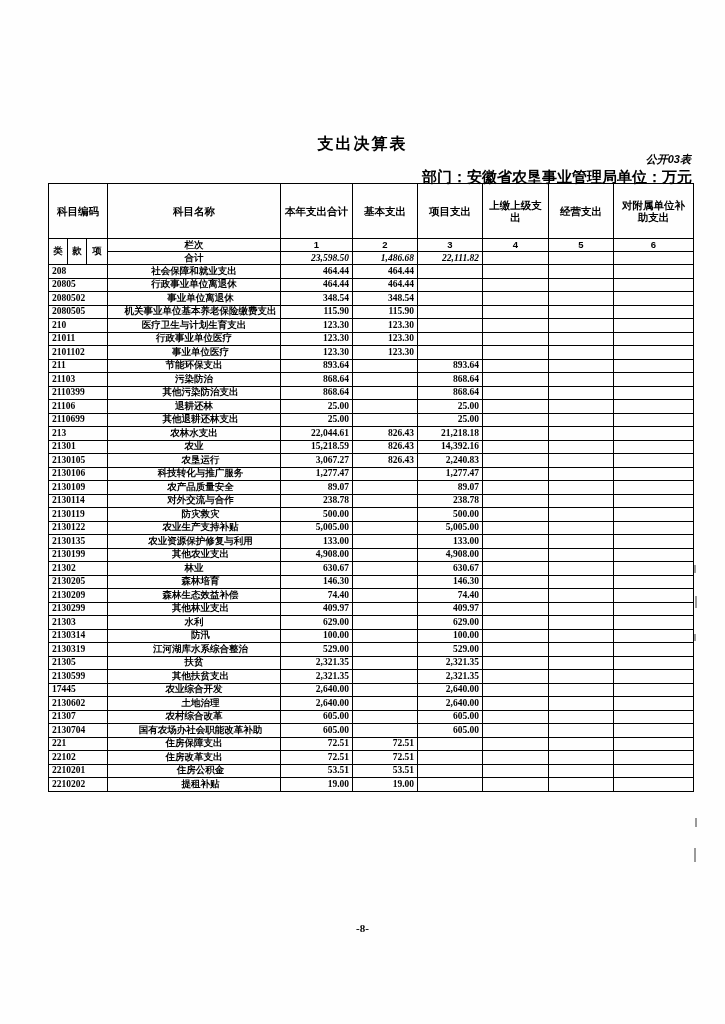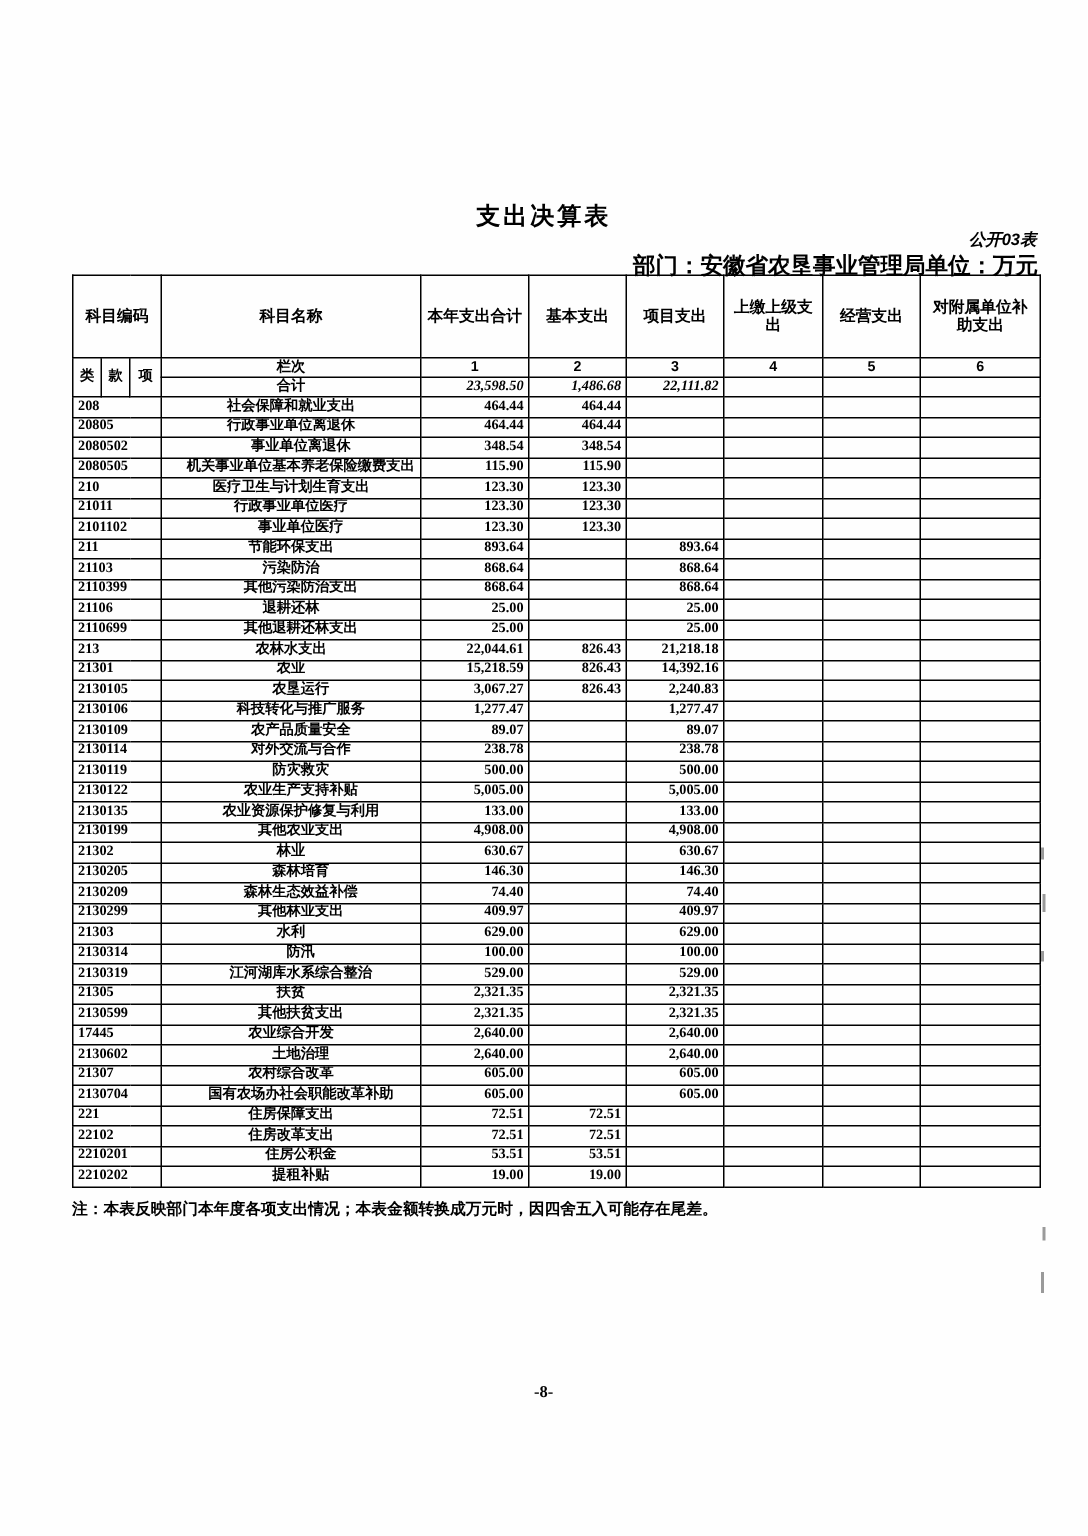--- a/index.html
+++ b/index.html
@@ -544,21 +544,20 @@
           <td class="num">19.00</td>
           <td class="num">19.00</td>
           <td class="num"></td>
           <td class="num"></td>
           <td class="num"></td>
           <td class="num"></td>
         </tr>
       </tbody>
   </table>
 
-  <div class="note">注：本表反映部门本年度各项支出情况；本表金额转换成万元时，因四舍五入可能存在尾差。</div>
 
   <div class="page-number">-8-</div>
 
   <div class="artifact" style="left:694px; top:565px; height:8px;"></div>
   <div class="artifact" style="left:695px; top:596px; height:12px;"></div>
   <div class="artifact" style="left:694px; top:634px; height:7px;"></div>
   <div class="artifact" style="left:695px; top:818px; height:9px;"></div>
   <div class="artifact" style="left:694px; top:848px; height:14px;"></div>
 </div>
 

